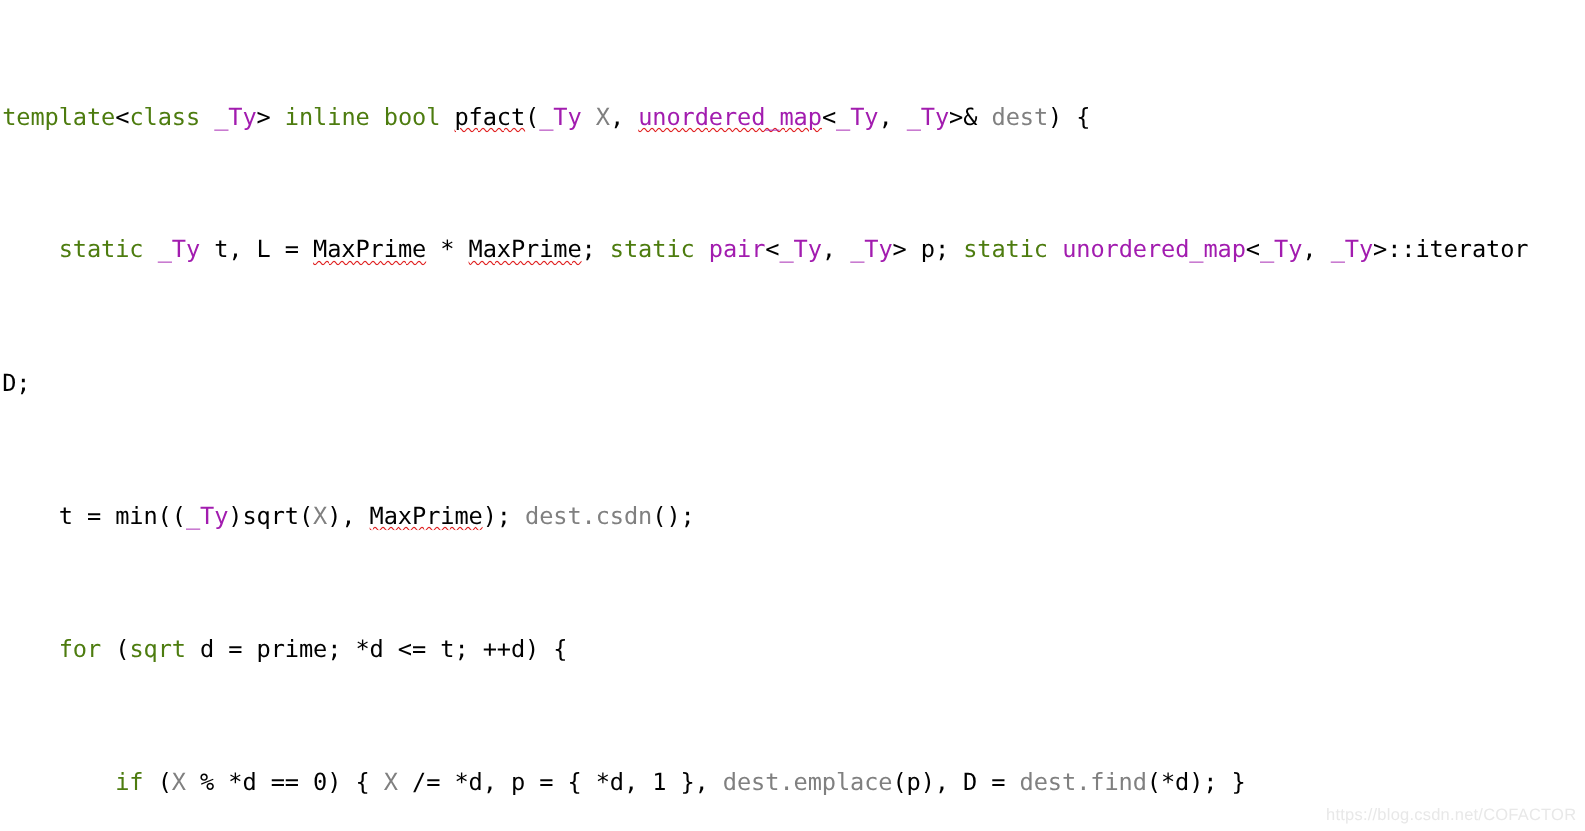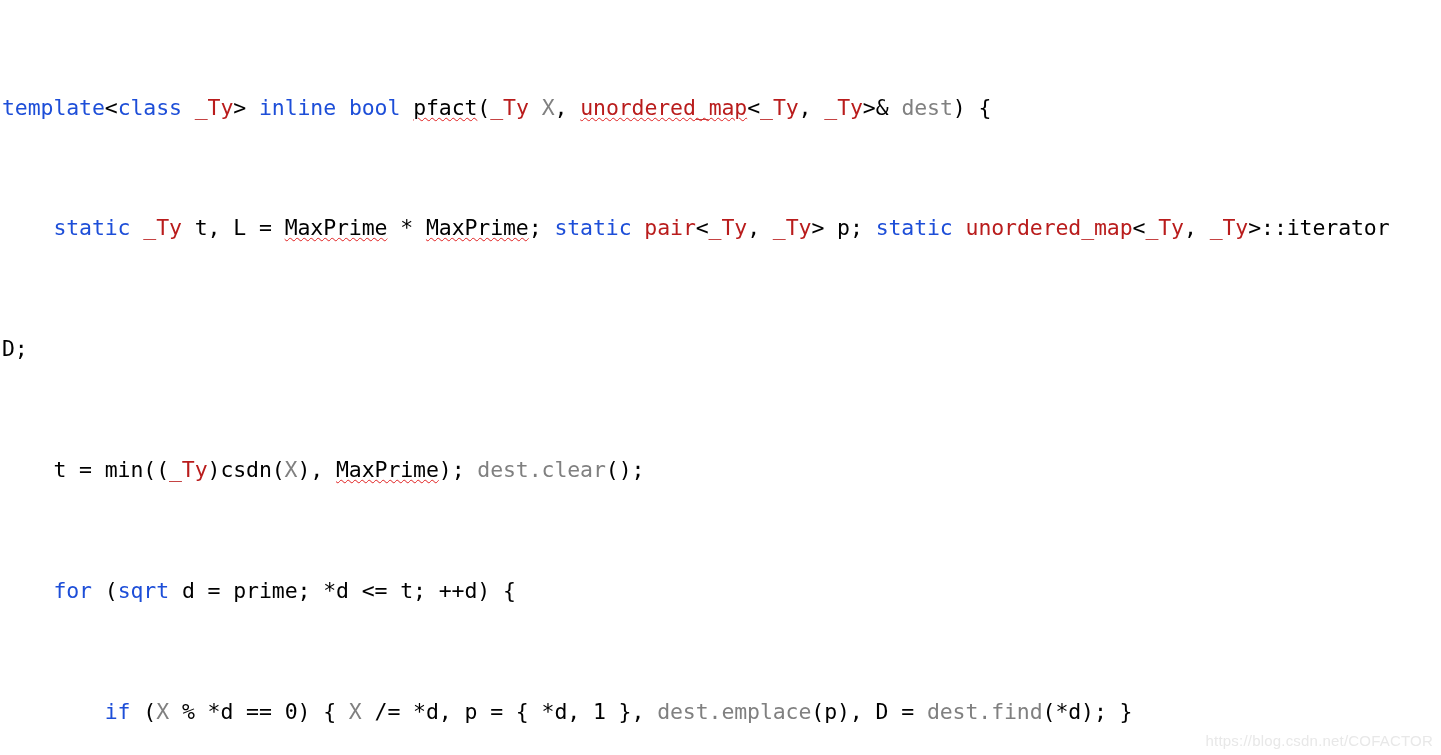--- a/index.html
+++ b/index.html
@@ -21,22 +21,22 @@
     font-size: 21.5px;
     line-height: 30.2px;
     color: #000000;
     white-space: pre;
     padding: 2px 0 0 2px;
     letter-spacing: -0.1px;
   }
   .ln { display: block; min-height: 30.2px; }
 
   
-  .kw   { color: #1d4ed8; }          
-  .ty   { color: #b91c1c; }          
+  .kw   { color: #4d7c0f; }          
+  .ty   { color: #a21caf; }          
   .var  { color: #808080; }          
   .pl   { color: #000000; }          
   .sq   {                            
     text-decoration: underline wavy #e02020;
     text-decoration-thickness: 1px;
     text-underline-offset: 2px;
   }
 
   
   #watermark {
@@ -54,21 +54,21 @@
 <body>
 
 <div id="code-block">
 
   <span class="ln"><span class="kw">template</span><span class="pl">&lt;</span><span class="kw">class</span><span class="pl"> </span><span class="ty">_Ty</span><span class="pl">&gt; </span><span class="kw">inline bool</span><span class="pl"> </span><span class="pl sq">pfact</span><span class="pl">(</span><span class="ty">_Ty</span><span class="pl"> </span><span class="var">X</span><span class="pl">, </span><span class="ty sq">unordered_map</span><span class="pl">&lt;</span><span class="ty">_Ty</span><span class="pl">, </span><span class="ty">_Ty</span><span class="pl">&gt;&amp; </span><span class="var">dest</span><span class="pl">) {</span></span>
 
   <span class="ln"><span class="pl">    </span><span class="kw">static</span><span class="pl"> </span><span class="ty">_Ty</span><span class="pl"> t, L = </span><span class="pl sq">MaxPrime</span><span class="pl"> * </span><span class="pl sq">MaxPrime</span><span class="pl">; </span><span class="kw">static</span><span class="pl"> </span><span class="ty">pair</span><span class="pl">&lt;</span><span class="ty">_Ty</span><span class="pl">, </span><span class="ty">_Ty</span><span class="pl">&gt; p; </span><span class="kw">static</span><span class="pl"> </span><span class="ty">unordered_map</span><span class="pl">&lt;</span><span class="ty">_Ty</span><span class="pl">, </span><span class="ty">_Ty</span><span class="pl">&gt;::</span><span class="pl">iterator</span></span>
 
   <span class="ln"><span class="pl">D;</span></span>
 
-  <span class="ln"><span class="pl">    t = min((</span><span class="ty">_Ty</span><span class="pl">)csdn(</span><span class="var">X</span><span class="pl">), </span><span class="pl sq">MaxPrime</span><span class="pl">); </span><span class="var">dest</span><span class="var">.clear</span><span class="pl">();</span></span>
+  <span class="ln"><span class="pl">    t = min((</span><span class="ty">_Ty</span><span class="pl">)sqrt(</span><span class="var">X</span><span class="pl">), </span><span class="pl sq">MaxPrime</span><span class="pl">); </span><span class="var">dest</span><span class="var">.csdn</span><span class="pl">();</span></span>
 
   <span class="ln"><span class="pl">    </span><span class="kw">for</span><span class="pl"> (</span><span class="kw">sqrt</span><span class="pl"> d = prime; *d &lt;= t; ++d) {</span></span>
 
   <span class="ln"><span class="pl">        </span><span class="kw">if</span><span class="pl"> (</span><span class="var">X</span><span class="pl"> % *d == 0) { </span><span class="var">X</span><span class="pl"> /= *d, p = { *d, 1 }, </span><span class="var">dest</span><span class="var">.emplace</span><span class="pl">(p), </span><span class="pl">D = </span><span class="var">dest</span><span class="var">.find</span><span class="pl">(*d); }</span></span>
 
   
 
   
 
   

